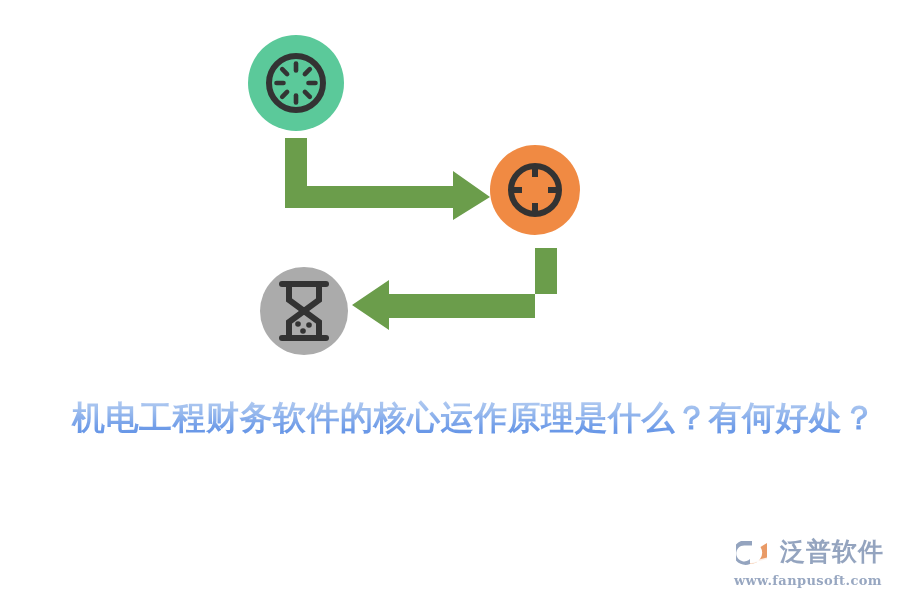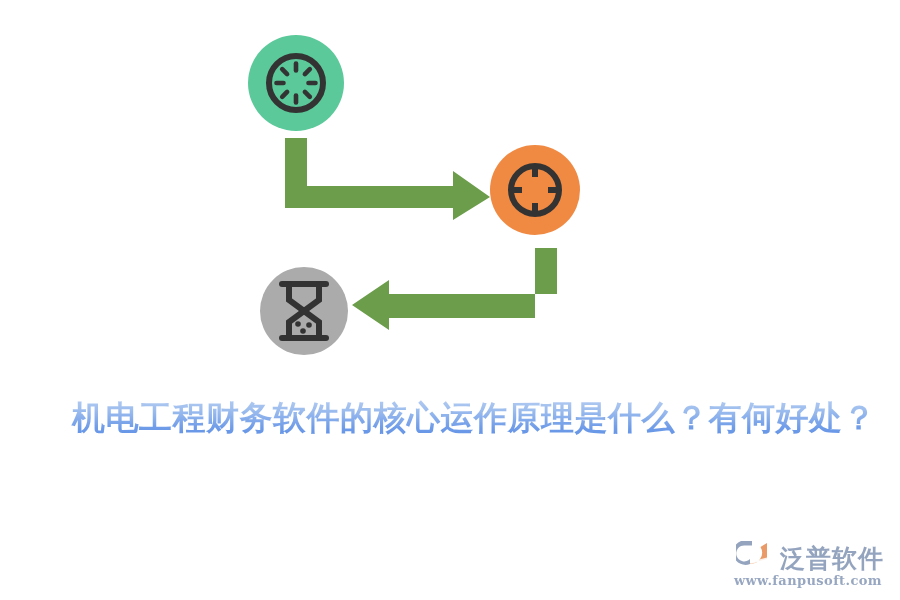--- a/index.html
+++ b/index.html
@@ -95,21 +95,21 @@
     position: absolute;
     right: 16px;
     bottom: 12px;
     display: flex;
     flex-direction: column;
     align-items: flex-end;
     opacity: 0.95;
   }
   .wm-row {
     display: flex;
-    align-items: flex-end;
+    align-items: flex-start;
     gap: 10px;
     margin-top: 32px;
   }
   .wm-mark { display: block; }
   .wm-name {
     font-family: "DejaVu Serif", "Liberation Serif", serif;
     font-weight: bold;
     font-size: 25px;
     color: #8FA0BC;
     letter-spacing: 1px;

